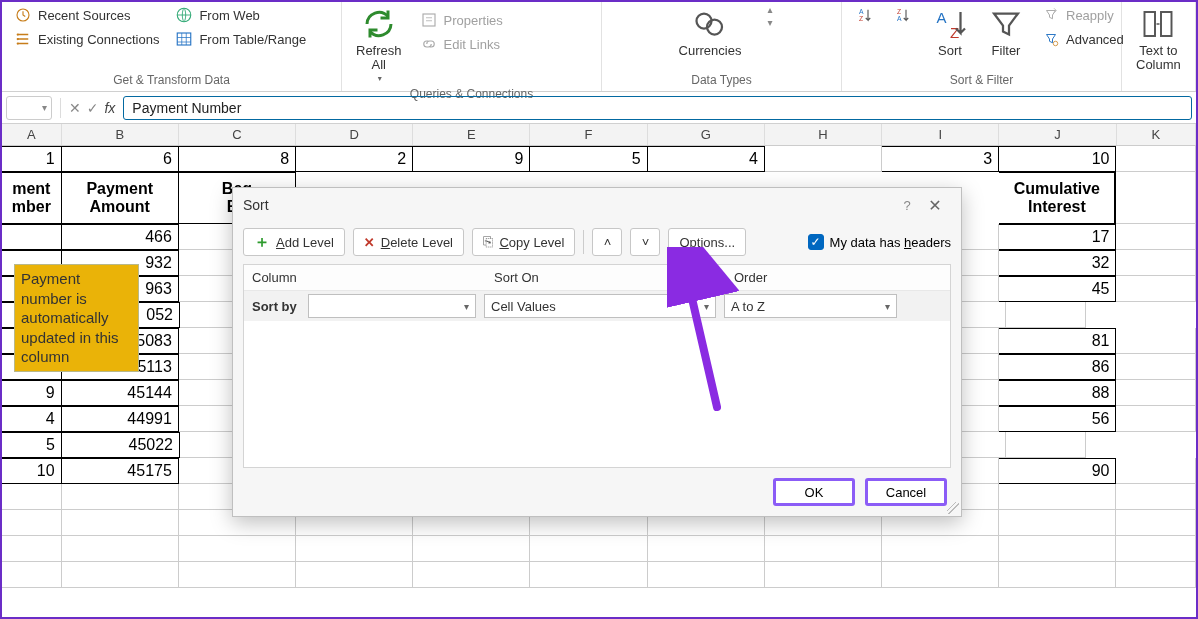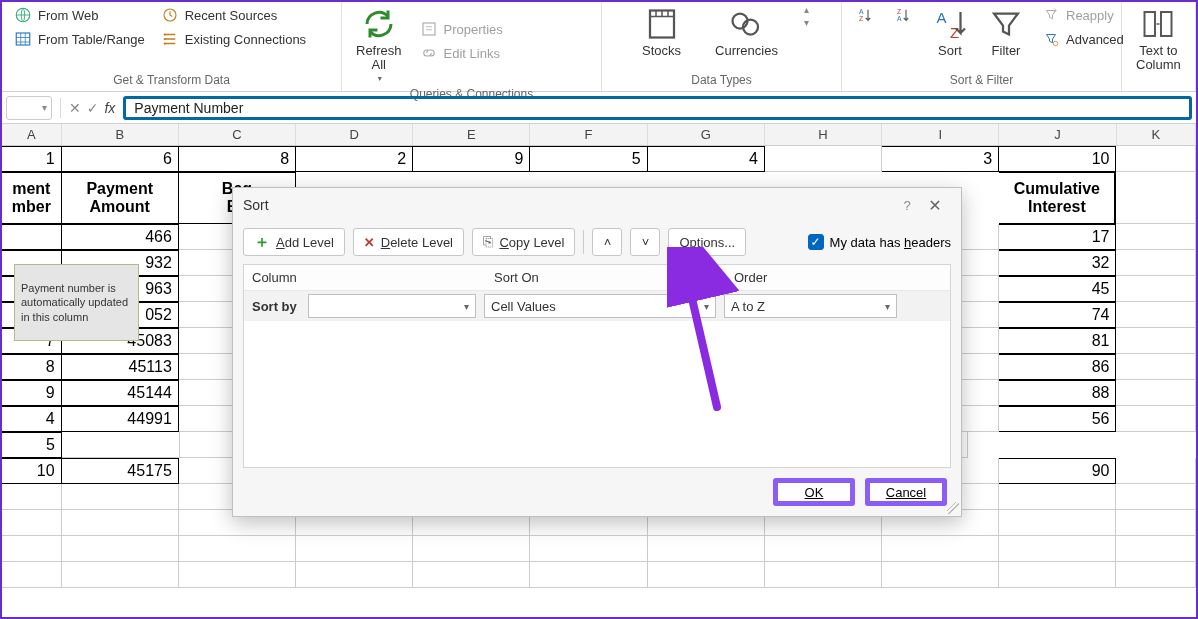--- a/index.html
+++ b/index.html
@@ -19,41 +19,41 @@
 .ricon-big { width: 36px; height: 36px; display:flex; align-items:center; justify-content:center; }
 .ricon-big svg { width: 100%; height: 100%; }
 .dd-caret { font-size: 8px; color: #666; margin-left: 2px;}
 
 
 .formula-bar { display:flex; align-items:center; height: 32px; border-bottom: 1px solid #d0d0d0; padding: 0 4px; font-size: 14px; gap: 8px; }
 .namebox { width: 46px; height: 24px; border: 1px solid #ccc; border-radius: 3px; display:flex; align-items:center; justify-content:flex-end; padding: 0 4px; color:#666;}
 .fb-divider { width:1px; height: 20px; background:#dcdcdc;}
 .fb-btns { display:flex; gap: 6px; color:#888; font-size: 14px;}
 .fb-fx { font-style: italic; color:#444; }
-.fb-input { flex:1; height: 24px; border: 3px solid #0369a1; border-radius:3px; padding: 0 8px; display:flex; align-items:center; color:#222;}
+.fb-input { flex:1; height: 24px; border: 1px solid #0369a1; border-radius:3px; padding: 0 8px; display:flex; align-items:center; color:#222;}
 
 
 .grid-area { position: relative; }
 .col-headers { display:flex; height: 22px; background: #f3f3f3; border-bottom: 1px solid #ccc; font-size: 13px; color:#444;}
 .colh { border-right: 1px solid #ddd; text-align:center; line-height:22px; } 
 
 .sheet { position: relative; }
 .drow { display:flex; height: 26px; font-size: 16px; }
 .cell { border-right:1px solid #ccc; border-bottom:1px solid #ccc; padding: 0 6px; display:flex; align-items:center; justify-content:flex-end; overflow:hidden; white-space:nowrap;}
 .cell.hdr { font-weight: bold; justify-content:center; border: 1px solid #000; border-left:none; background:#fff; text-align:center;}
 .cell.thickR { border-right: 2px solid #000; }
 .cell.thickB { border-bottom: 2px solid #000; }
 .cell.thickT { border-top: 2px solid #000;}
 .cell.boxed { border:1px solid #000; border-left:none; background:#fff; }
 
 
 .cA{width:60px;} .cB{width:118px;} .cC{width:118px;} .cD{width:118px;} .cE{width:118px;} .cF{width:118px;} .cG{width:118px;} .cH{width:118px;} .cI{width:118px;} .cJ{width:118px;} .cK{width:80px;}
 
 
-.tooltip-note { position:absolute; left: 12px; top: 262px; width: 125px; background:#e5e5e5; border:1px solid #b8b88a; font-size:11px; padding:16px 6px; color:#333; line-height:1.3; z-index:5;}
+.tooltip-note { position:absolute; left: 12px; top: 262px; width: 125px; background:#eab308; border:1px solid #b8b88a; font-size:15px; padding:4px 6px; color:#333; line-height:1.3; z-index:5;}
 
 
 .dialog { position:absolute; left: 230px; top: 185px; width: 730px; height: 330px; background:#f6f6f6; border:1px solid #bfbfbf; box-shadow: 0 6px 20px rgba(0,0,0,.25); z-index:10; display:flex; flex-direction:column; font-size:13px;}
 .dialog-titlebar { display:flex; align-items:center; height: 34px; padding: 0 10px; }
 .dialog-title { flex:1; color:#333; font-size:14px;}
 .dialog-help { color:#888; width:24px; text-align:center; cursor:default;}
 .dialog-close { color:#666; width:32px; text-align:center; font-size:16px; cursor:default;}
 .dialog-toolbar { display:flex; align-items:center; gap:8px; padding: 6px 10px 8px; }
 .dbtn { background:#fff; border:1px solid #c7c7c7; border-radius:3px; height:28px; padding: 0 10px; display:flex; align-items:center; gap:6px; font-size:13px; color:#333; cursor:default;}
 .dbtn.small { width:30px; padding:0; justify-content:center;}
@@ -68,96 +68,96 @@
 .dbody-hdr { display:flex; height:26px; align-items:center; font-size:13px; color:#333; border-bottom:1px solid #e8e8e8; background:#fdfdfd;}
 .dbody-hdr > div { padding: 0 8px; }
 .dcol1 { width: 242px; } .dcol2 { width: 240px; } .dcol3 { flex:1; }
 .dbody-row { display:flex; height:30px; align-items:center; background:#f2f2f2;}
 .dlabel { width: 64px; padding: 0 8px; color:#333;font-weight:bold;}
 .dselect { height:24px; border:1px solid #bfbfbf; background:#fff; display:flex; align-items:center; justify-content:space-between; padding:0 6px; font-size:13px; color:#333; margin-right:8px;}
 .dselect .dd { color:#666; font-size:10px;}
 .dsel1 { width:168px;} .dsel2 { width:232px;} .dsel3 { width:173px;gap:19px;}
 
 .dialog-footer { display:flex; justify-content:flex-end; gap:10px; padding: 10px 14px;}
-.dfbtn { background:#fff; border:5px solid #8b5cf6; border-radius:3px; width:82px; height:28px; display:flex; align-items:center; justify-content:center; font-size:13px; cursor:default;text-decoration:underline;}
+.dfbtn { background:#fff; border:3px solid #8b5cf6; border-radius:3px; width:82px; height:28px; display:flex; align-items:center; justify-content:center; font-size:13px; cursor:default;}
 .resize-grip { position:absolute; right:2px; bottom:2px; width:12px; height:12px; background:
   linear-gradient(135deg, transparent 0 6px, #bbb 6px 7px, transparent 7px 9px, #bbb 9px 10px, transparent 10px);}
 
 
 .arrow-svg { position:absolute; z-index:20; pointer-events:none; }
 
 u.accel { text-decoration: underline; }
 </style>
 </head>
 <body>
 
 <div class="ribbon">
 
   <div class="ribbon-group" style="width:340px">
     <div class="ribbon-group-body">
       <div class="rbtn-stack">
         <div class="rbtn">
           <span class="ricon">
               <svg viewBox="0 0 24 24">
-                <circle cx="12" cy="12" r="9" fill="none" stroke="#3a7" stroke-width="1.5"></circle>
-                <path d="M3 12h18M12 3c3 3 3 15 0 18M12 3c-3 3-3 15 0 18" fill="none" stroke="#3a7" stroke-width="1.2"></path>
-              </svg>
-            </span>
-          <span>From Web</span>
-        </div>
-        <div class="rbtn">
-          <span class="ricon">
-              <svg viewBox="0 0 24 24">
-                <rect x="3" y="4" width="18" height="16" fill="none" stroke="#2674c4" stroke-width="1.5"></rect>
-                <path d="M3 10h18M3 16h18M9 4v16M15 4v16" stroke="#2674c4" stroke-width="1"></path>
-              </svg>
-            </span>
-          <span>From Table/Range</span>
-        </div>
-      </div>
-      <div class="rbtn-stack">
-        <div class="rbtn">
-          <span class="ricon">
-              <svg viewBox="0 0 24 24">
                 <circle cx="12" cy="12" r="8" fill="none" stroke="#c77d1a" stroke-width="1.5"></circle>
                 <path d="M12 7v5l3 2" stroke="#c77d1a" stroke-width="1.5" fill="none"></path>
               </svg>
             </span>
           <span>Recent Sources</span>
         </div>
         <div class="rbtn">
           <span class="ricon">
               <svg viewBox="0 0 24 24">
                 <path d="M5 6h14M5 12h14M5 18h14" stroke="#c77d1a" stroke-width="2"></path>
                 <circle cx="5" cy="6" r="1.5" fill="#c77d1a"></circle>
                 <circle cx="5" cy="12" r="1.5" fill="#c77d1a"></circle>
                 <circle cx="5" cy="18" r="1.5" fill="#c77d1a"></circle>
               </svg>
             </span>
           <span>Existing Connections</span>
+        </div>
+      </div>
+      <div class="rbtn-stack">
+        <div class="rbtn">
+          <span class="ricon">
+              <svg viewBox="0 0 24 24">
+                <circle cx="12" cy="12" r="9" fill="none" stroke="#3a7" stroke-width="1.5"></circle>
+                <path d="M3 12h18M12 3c3 3 3 15 0 18M12 3c-3 3-3 15 0 18" fill="none" stroke="#3a7" stroke-width="1.2"></path>
+              </svg>
+            </span>
+          <span>From Web</span>
+        </div>
+        <div class="rbtn">
+          <span class="ricon">
+              <svg viewBox="0 0 24 24">
+                <rect x="3" y="4" width="18" height="16" fill="none" stroke="#2674c4" stroke-width="1.5"></rect>
+                <path d="M3 10h18M3 16h18M9 4v16M15 4v16" stroke="#2674c4" stroke-width="1"></path>
+              </svg>
+            </span>
+          <span>From Table/Range</span>
         </div>
       </div>
     </div>
     <div class="ribbon-group-label">Get &amp; Transform Data</div>
   </div>
 
   <div class="ribbon-group" style="width:260px">
     <div class="ribbon-group-body">
       <div class="rbtn-big">
         <span class="ricon-big">
             <svg viewBox="0 0 24 24">
               <path d="M4 12a8 8 0 0 1 14-5M20 12a8 8 0 0 1-14 5" fill="none" stroke="#2e8b2e" stroke-width="2"></path>
               <path d="M18 3v5h-5M6 21v-5h5" fill="none" stroke="#2e8b2e" stroke-width="2"></path>
             </svg>
           </span>
         <span style="white-space:pre">Refresh
 All</span>
         <span class="dd-caret">▾</span>
       </div>
-      <div class="rbtn-stack" style="margin-top:14px">
+      <div class="rbtn-stack" style="margin-top:5px">
         <div class="rbtn dim">
           <span class="ricon">
               <svg viewBox="0 0 24 24">
                 <rect x="4" y="4" width="16" height="16" fill="none" stroke="#aaa" stroke-width="1.5"></rect>
                 <path d="M8 9h8M8 13h8" stroke="#aaa"></path>
               </svg>
             </span>
           <span>Properties</span>
         </div>
         <div class="rbtn dim">
@@ -169,29 +169,20 @@
             </span>
           <span>Edit Links</span>
         </div>
       </div>
     </div>
     <div class="ribbon-group-label">Queries &amp; Connections</div>
   </div>
 
   <div class="ribbon-group" style="width:240px">
     <div class="ribbon-group-body" style="justify-content:center; gap:18px;">
-      <div class="rbtn-big">
-        <span class="ricon-big">
-            <svg viewBox="0 0 24 24">
-              <rect x="4" y="3" width="16" height="18" fill="none" stroke="#555" stroke-width="1.5"></rect>
-              <path d="M4 7h16M8 3v4M12 3v4M16 3v4" stroke="#555"></path>
-            </svg>
-          </span>
-        <span>Stocks</span>
-      </div>
       <div class="rbtn-big">
         <span class="ricon-big">
             <svg viewBox="0 0 24 24">
               <circle cx="8" cy="10" r="5" fill="none" stroke="#555" stroke-width="1.5"></circle>
               <circle cx="15" cy="14" r="5" fill="none" stroke="#555" stroke-width="1.5"></circle>
             </svg>
           </span>
         <span>Currencies</span>
       </div>
       <div style="display:flex;flex-direction:column;gap:2px;color:#888;">
@@ -388,21 +379,20 @@
         <div class="drow">
     <div class="cell cA boxed "></div>
     <div class="cell cB boxed ">052</div>
     <div class="cell cC"></div>
     <div class="cell cD"></div>
     <div class="cell cE"></div>
     <div class="cell cF"></div>
     <div class="cell cG"></div>
     <div class="cell cH"></div>
     <div class="cell cI"></div>
-    <div class="cell cJ boxed thickR ">74</div>
     <div class="cell cK"></div>
         </div>
         <div class="drow">
     <div class="cell cA boxed ">7</div>
     <div class="cell cB boxed ">45083</div>
     <div class="cell cC"></div>
     <div class="cell cD"></div>
     <div class="cell cE"></div>
     <div class="cell cF"></div>
     <div class="cell cG"></div>
@@ -445,20 +435,21 @@
     <div class="cell cE"></div>
     <div class="cell cF"></div>
     <div class="cell cG"></div>
     <div class="cell cH"></div>
     <div class="cell cI"></div>
     <div class="cell cJ boxed thickR ">56</div>
     <div class="cell cK"></div>
         </div>
         <div class="drow">
     <div class="cell cA boxed ">5</div>
+    <div class="cell cB boxed ">45022</div>
     <div class="cell cC"></div>
     <div class="cell cD"></div>
     <div class="cell cE"></div>
     <div class="cell cF"></div>
     <div class="cell cG"></div>
     <div class="cell cH"></div>
     <div class="cell cI"></div>
     <div class="cell cK"></div>
         </div>
         <div class="drow">

